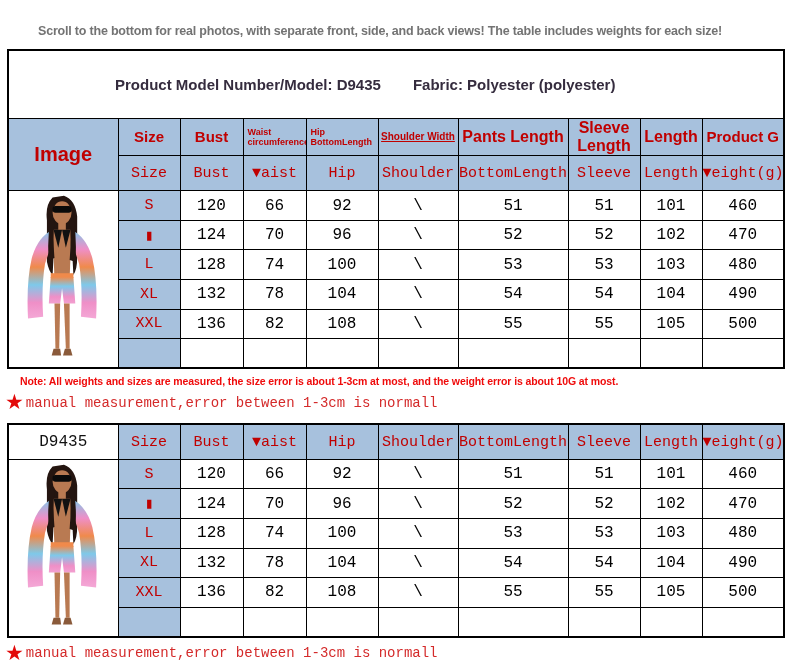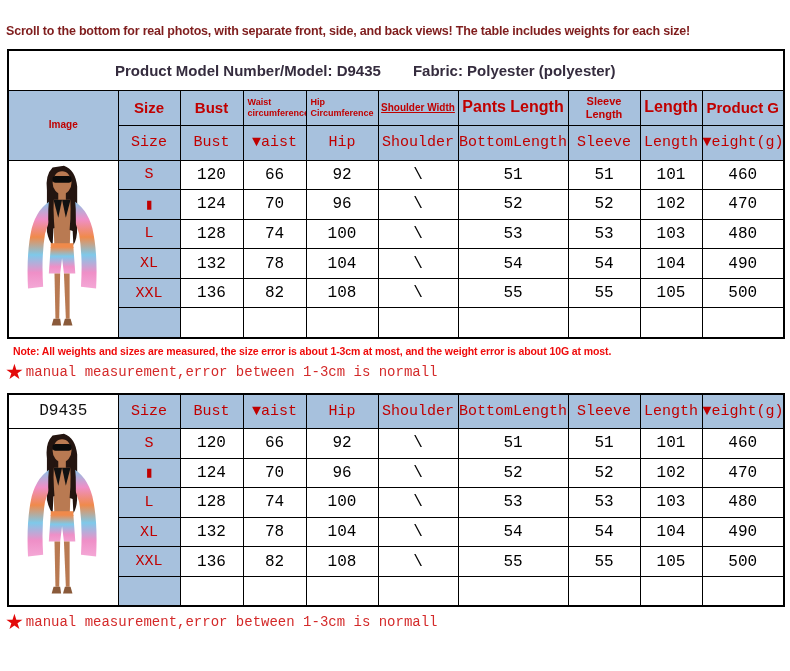--- a/index.html
+++ b/index.html
@@ -5,44 +5,45 @@
   * { box-sizing: border-box; }
   html,body { margin:0; padding:0; }
   body {
     width:790px; height:671px; background:#ffffff;
     font-family:"Liberation Sans", sans-serif;
     overflow:hidden;
   }
   .banner {
     padding:24px 20px 0 6px;
     font-weight:bold; font-size:12.5px; letter-spacing:-0.2px;
-    color:#7f1d1d;
+    color:#737373;
+    margin-left:32px;
   }
   table.size-table {
     border-collapse:collapse; table-layout:fixed;
     width:776px; margin:11px 0 0 7px;
     border:2px solid #000;
   }
   table.size-table td {
     border:1px solid #000; padding:0;
     text-align:center; vertical-align:middle; overflow:hidden;
   }
-  .title-cell { height:40px; background:#fff; }
+  .title-cell { height:68px; background:#fff; }
   .title-flex { display:flex; align-items:center; }
   .title-left, .title-right { font-weight:bold; font-size:15px; color:#352c3e; }
   .title-left { margin-left:106px; }
   .title-right { margin-left:32px; }
 
-  .img-hdr { background:#fff; font-weight:bold; font-size:10px; color:#111;margin-top:20px; }
+  .img-hdr { background:#fff; font-weight:bold; font-size:20px; color:#111;margin-top:20px; }
   .hdr1 td { background:#a7c1dd; color:#c00000; font-weight:bold; height:35px; line-height:1.15; }
   .hdr1 td.c-size, .hdr1 td.c-bust, .hdr1 td.c-weight { font-size:15px; }
   .hdr1 td.c-waist, .hdr1 td.c-hip { font-size:9px; text-align:left; padding-left:4px; }
   .hdr1 td.c-shoulder { font-size:10px;text-decoration:underline; }
   .hdr1 td.c-bottom, .hdr1 td.c-length { font-size:16px; }
-  .hdr1 td.c-sleeve { font-size:11px; }
+  .hdr1 td.c-sleeve { font-size:16px; }
 
   .hdr2 td {
     background:#a7c1dd; color:#c00000;
     font-family:"Liberation Mono", monospace; font-size:15px;
     height:35px;
   }
   .hdr2 td.img-hdr2 { background:#fff; color:#111; font-size:16px; }
 
   .size-cell {
     background:#a7c1dd; color:#c00000;
@@ -50,21 +51,21 @@
     height:29px;
   }
   .val-cell {
     background:#fff; color:#000;
     font-family:"Liberation Mono", monospace; font-size:16px;
     height:29px;
   }
   .photo-cell { background:#fff; }
 
   .note {
-    margin:6px 0 0 13px;
+    margin:6px 0 0 20px;
     color:#ef0b0b; font-weight:bold; font-size:10.5px; letter-spacing:-0.1px;
   }
   .star-line {
     margin:5px 0 0 5px;
     color:#d42a2a;
     font-family:"Liberation Mono", monospace; font-size:14px;
     display:flex; align-items:center; line-height:1.3;
   }
   .star-glyph {
     color:#e20a0a; font-size:21px; line-height:1;
@@ -135,21 +136,21 @@
           <span class="title-left">Product Model Number/Model: D9435</span>
           <span class="title-right">Fabric: Polyester (polyester)</span>
         </div>
       </td>
     </tr>
     <tr class="hdr1">
       <td class="img-hdr" rowspan="2">Image</td>
       <td class="c-size">Size</td>
       <td class="c-bust">Bust</td>
       <td class="c-waist">Waist circumference</td>
-      <td class="c-hip">Hip Circumference</td>
+      <td class="c-hip">Hip BottomLength</td>
       <td class="c-shoulder">Shoulder Width</td>
       <td class="c-bottom">Pants Length</td>
       <td class="c-sleeve">Sleeve Length</td>
       <td class="c-length">Length</td>
       <td class="c-weight">Product G</td>
     </tr>
     <tr class="hdr2">
       <td>Size</td>
       <td>Bust</td>
       <td>▼aist</td>

